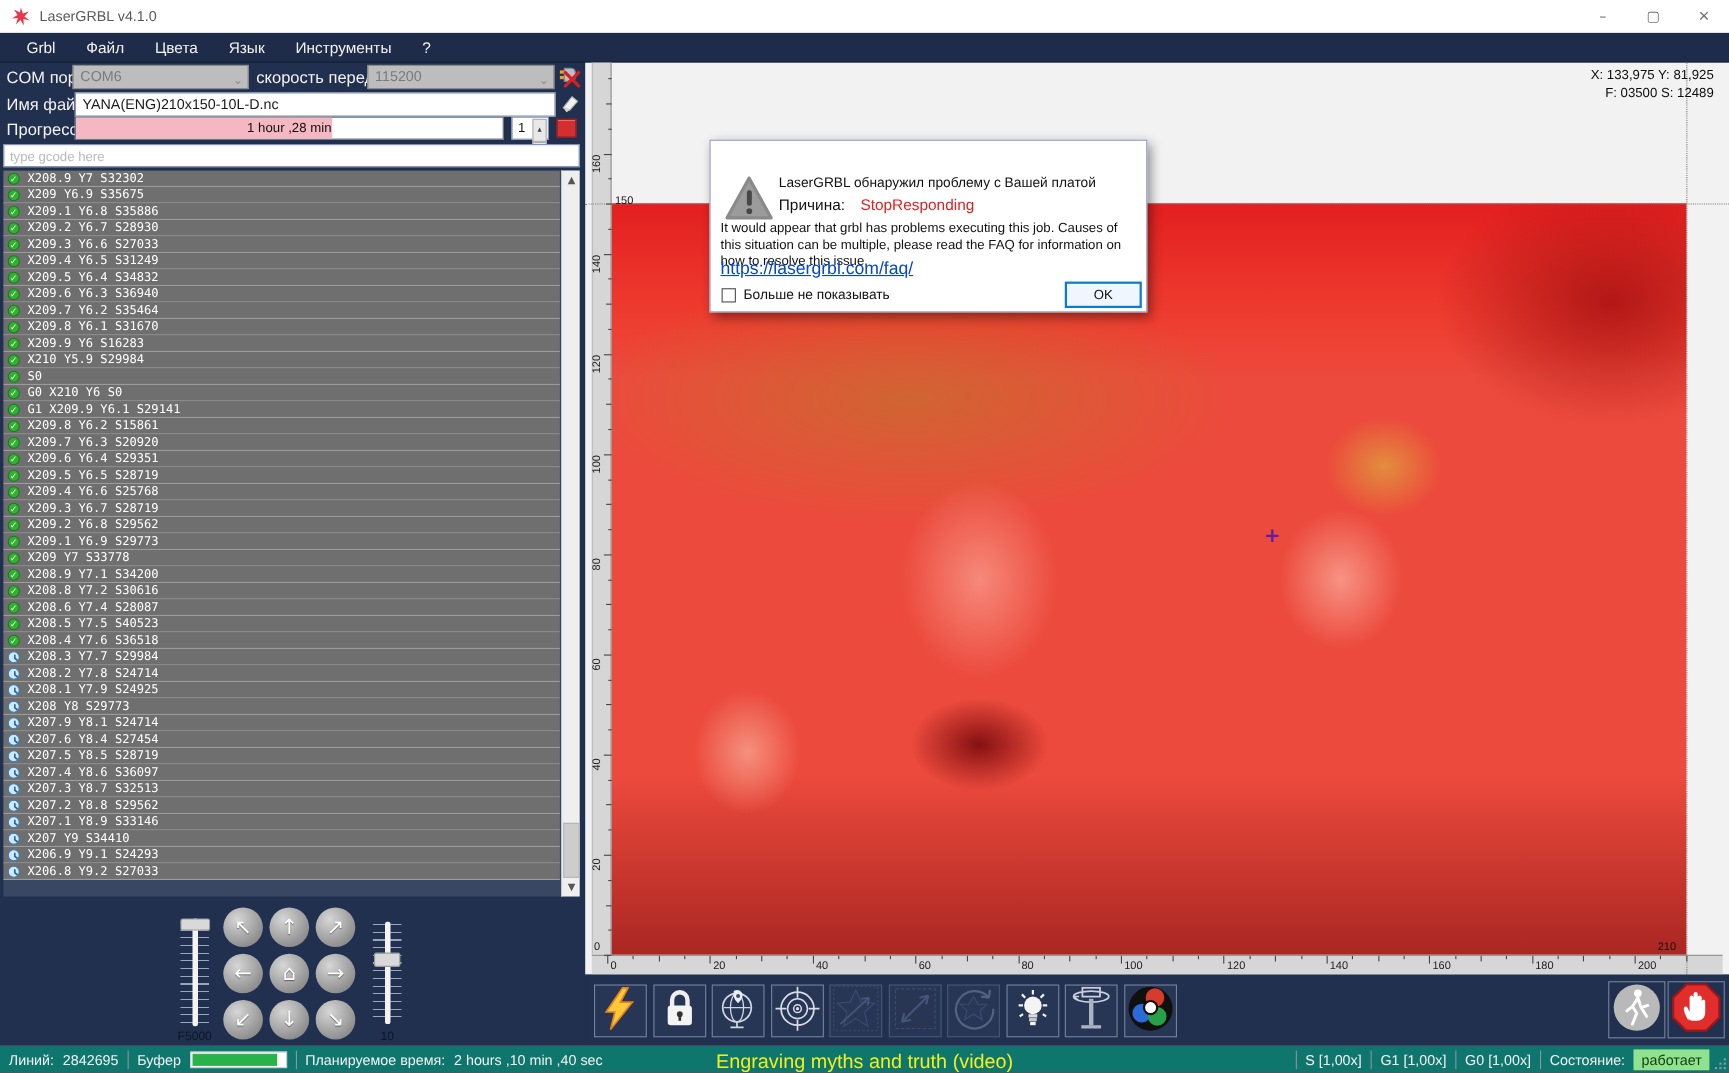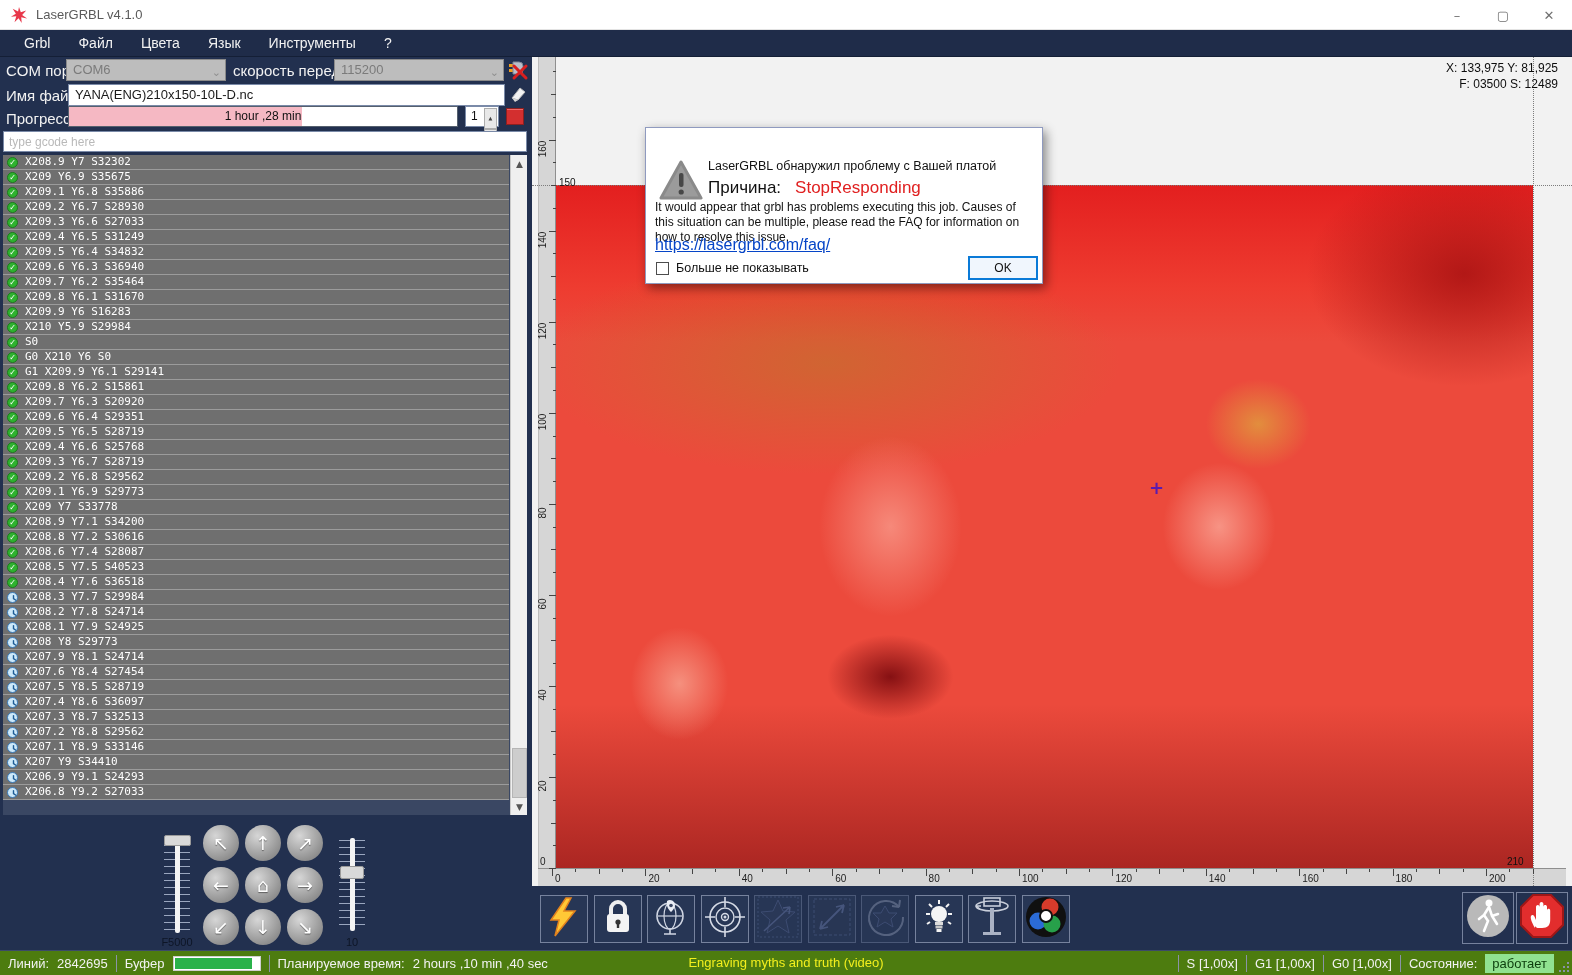--- a/index.html
+++ b/index.html
@@ -97,42 +97,42 @@
   .crosshair{position:absolute;left:617px;top:420px;color:#5a1bb0;font-size:18px;font-weight:bold;
     font-family:"DejaVu Sans",sans-serif;}
   
   .toolbar{position:absolute;left:532px;top:886px;width:1040px;height:64px;background:#22304f;}
   .tb-btn{position:absolute;top:9px;width:48px;height:48px;border:1px solid #76829d;
     background:#273655;display:flex;align-items:center;justify-content:center;}
   .tb-btn.disabled{border-color:#4a5877;}
   .run-btn{position:absolute;top:6px;width:52px;height:52px;border:1px solid #76829d;
     display:flex;align-items:center;justify-content:center;}
   
-  .statusbar{position:absolute;left:0;top:950px;width:1572px;height:25px;background:#4d7c0f;
+  .statusbar{position:absolute;left:0;top:950px;width:1572px;height:25px;background:#0f766e;
     border-top:1px solid #3c4a68;color:#f2f2f2;font-size:13px;}
   .sb-left{position:absolute;left:8px;top:0;height:25px;display:flex;align-items:center;gap:8px;}
   .sb-right{position:absolute;right:18px;top:0;height:25px;display:flex;align-items:center;gap:8px;}
   .sb-sep{width:1px;height:17px;background:#8a93a8;}
   .buffer-bar{width:88px;height:15px;background:#ffffff;border:1px solid #cfcfcf;position:relative;}
   .buffer-fill{position:absolute;left:1px;top:1px;bottom:1px;background:#2ab24a;}
-  .sb-center{position:absolute;left:0;right:0;top:4px;text-align:center;color:#f3ef1d;font-size:13px;}
+  .sb-center{position:absolute;left:0;right:0;top:4px;text-align:center;color:#f3ef1d;font-size:18px;}
   .state-badge{background:#90e290;color:#0c3d0c;padding:2px 7px;font-size:13px;}
   .grip{position:absolute;right:3px;bottom:3px;width:10px;height:10px;}
   .grip i{position:absolute;width:2px;height:2px;background:#8a93a8;}
   
   .dialog{position:absolute;left:645px;top:127px;width:398px;height:157px;background:#ffffff;
     border:1px solid #8f9abf;box-shadow:3px 4px 10px rgba(0,0,0,.45);z-index:50;}
   .dlg-title{position:absolute;left:0;top:0;right:0;height:22px;background:#ffffff;
     border-bottom:1px solid #ededed;}
   .dlg-title-text{position:absolute;left:8px;top:4px;font-size:12px;color:#1a1a1a;}
   .dlg-close{position:absolute;right:3px;top:3px;width:21px;height:16px;background:#dd4a4a;
     border:1px solid #b23a3a;color:#fff;font-size:9px;display:flex;align-items:center;
     justify-content:center;font-family:"DejaVu Sans",sans-serif;}
   .dlg-line1{position:absolute;left:62px;top:31px;font-size:12.5px;color:#111;}
-  .dlg-reason{position:absolute;left:62px;top:50px;font-size:17px;color:#111;}
+  .dlg-reason{position:absolute;left:62px;top:50px;font-size:14px;color:#111;}
   .dlg-reason b{color:#e02020;font-weight:normal;margin-left:14px;}
   .dlg-body{position:absolute;left:9px;top:72px;width:382px;font-size:12px;color:#111;
     line-height:15px;}
   .dlg-link{position:absolute;left:9px;top:108px;font-size:16px;color:#0645c7;
     text-decoration:underline;}
   .dlg-check{position:absolute;left:10px;top:134px;width:13px;height:13px;background:#fff;
     border:1px solid #4d4d4d;}
   .dlg-check-label{position:absolute;left:30px;top:133px;font-size:12.5px;color:#111;}
   .dlg-ok{position:absolute;left:322px;top:128px;width:70px;height:24px;background:#f0f6fd;
     border:2px solid #0a7ad7;font-size:12px;color:#111;text-align:center;line-height:20px;}

